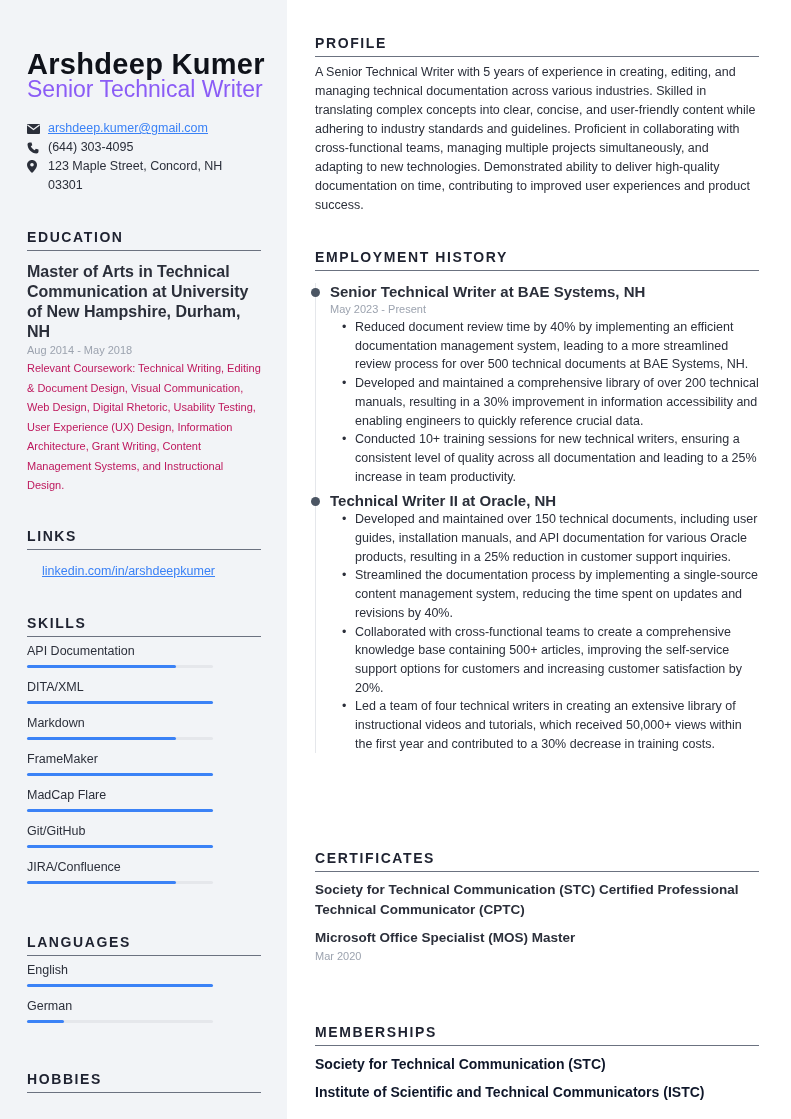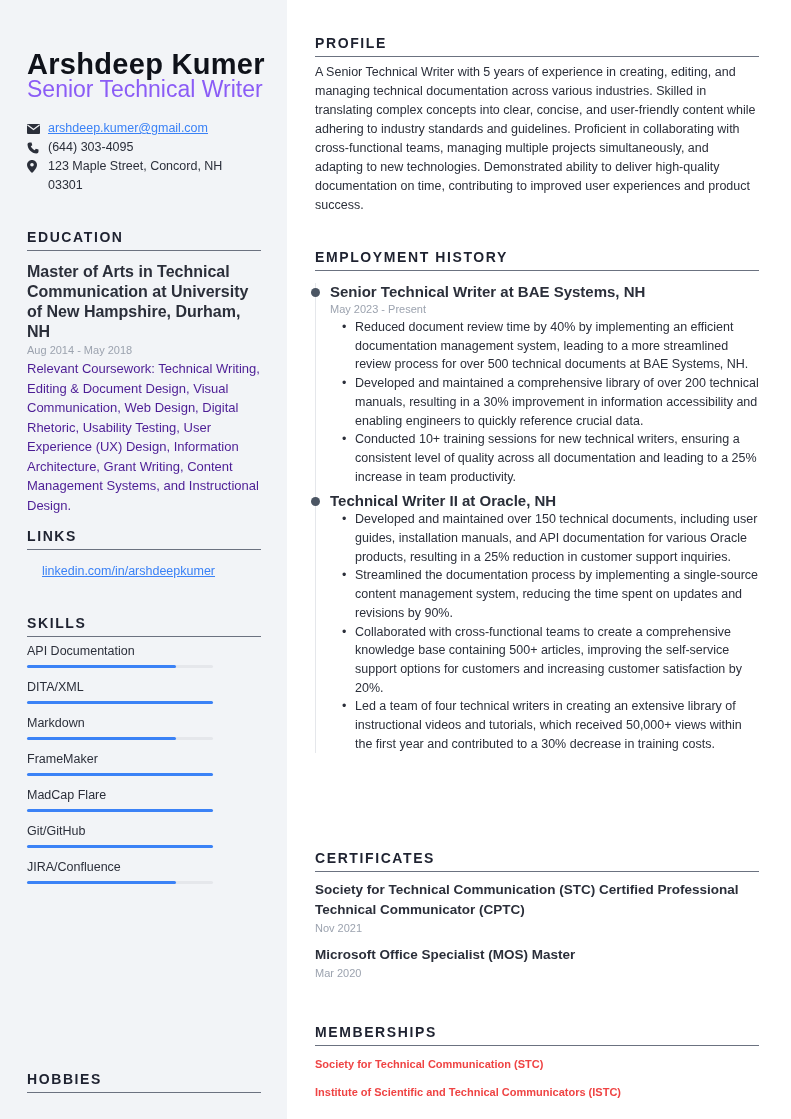--- a/index.html
+++ b/index.html
@@ -15,21 +15,21 @@
   .contact-row { display: flex; align-items: flex-start; }
   .contact-row .ic { width: 21px; flex: none; height: 19px; display: flex; align-items: center; }
   .contact-row a { color: #3b82f6; text-decoration: underline; }
   .ic svg { display: block; }
 
   .sec-title { font-size: 14px; font-weight: bold; letter-spacing: 1.6px; color: #1e2230; padding-bottom: 5px; border-bottom: 1.5px solid #6b7280; }
   .side-sec { position: absolute; left: 27px; width: 234px; }
 
   .edu-degree { margin-top: 11px; font-size: 16px; font-weight: bold; line-height: 20px; color: #2b2f3a; }
   .date { font-size: 11px; color: #9ca3af; line-height: 17px; }
-  .edu-desc { font-size: 13px; line-height: 19.5px; color: #4c1d95; }
+  .edu-desc { font-size: 11px; line-height: 19.5px; color: #be185d; }
 
   .link { display: block; margin-top: 14px; font-size: 12.5px; color: #3b82f6; text-decoration: underline; padding-left: 15px; }
 
   .bar-item { height: 36px; position: relative; }
   .bar-label { font-size: 12.5px; color: #2b2f3a; line-height: 16px; padding-top: 6px; }
   .bar-track { position: absolute; left: 0; top: 28px; width: 186px; height: 3px; background: #e5e7eb; border-radius: 2px; }
   .bar-fill { height: 3px; background: #3b82f6; border-radius: 2px; }
 
   .main-sec { position: absolute; left: 27px; width: 444px; }
   .profile-text { margin-top: 6px; font-size: 12.5px; line-height: 19px; color: #2b2f3a; }
@@ -38,21 +38,21 @@
   .job { position: relative; }
   .job + .job { margin-top: 6px; }
   .job-dot { position: absolute; left: -19px; top: 5px; width: 9px; height: 9px; border-radius: 50%; background: #4b5563; }
   .job-title-line { font-size: 15px; font-weight: bold; color: #2b2f3a; line-height: 18px; }
   .job ul { list-style: none; margin-left: 12px; }
   .job li { position: relative; padding-left: 13px; font-size: 12.5px; line-height: 18.7px; color: #2b2f3a; }
   .job li::before { content: "•"; position: absolute; left: 0; top: 0; }
 
   .cert-name { font-size: 13.5px; font-weight: bold; line-height: 20px; color: #2b2f3a; }
   .cert { margin-top: 8px; }
-  .member { font-size: 11px; font-weight: bold; line-height: 20px; color: #ef4444; margin-top: 8px; }
+  .member { font-size: 14px; font-weight: bold; line-height: 20px; color: #0f172a; margin-top: 8px; }
   .member + .member { margin-top: 8px; }
 </style>
 </head>
 <body>
 
 <div class="sidebar">
   <div class="name">Arshdeep Kumer</div>
   <div class="job-title">Senior Technical Writer</div>
 
   <div class="contact">
@@ -137,20 +137,37 @@
         </div>
         <div class="bar-item">
           <div class="bar-label">JIRA/Confluence</div>
           <div class="bar-track">
             <div class="bar-fill" style="width: 80%;"></div>
           </div>
         </div>
       </div>
   </div>
 
+  <div class="side-sec" style="top:934px;">
+    <div class="sec-title">LANGUAGES</div>
+    <div id="languages-list">
+        <div class="bar-item">
+          <div class="bar-label">English</div>
+          <div class="bar-track">
+            <div class="bar-fill" style="width: 100%;"></div>
+          </div>
+        </div>
+        <div class="bar-item">
+          <div class="bar-label">German</div>
+          <div class="bar-track">
+            <div class="bar-fill" style="width: 20%;"></div>
+          </div>
+        </div>
+      </div>
+  </div>
 
   <div class="side-sec" style="top:1071px;">
     <div class="sec-title">HOBBIES</div>
   </div>
 </div>
 
 <div class="main">
   <div class="main-sec" style="top:35px;">
     <div class="sec-title">PROFILE</div>
     <div class="profile-text">A Senior Technical Writer with 5 years of experience in creating, editing, and managing technical documentation across various industries. Skilled in translating complex concepts into clear, concise, and user-friendly content while adhering to industry standards and guidelines. Proficient in collaborating with cross-functional teams, managing multiple projects simultaneously, and adapting to new technologies. Demonstrated ability to deliver high-quality documentation on time, contributing to improved user experiences and product success.</div>
@@ -167,34 +184,33 @@
             <li>Reduced document review time by 40% by implementing an efficient documentation management system, leading to a more streamlined review process for over 500 technical documents at BAE Systems, NH.</li>
             <li>Developed and maintained a comprehensive library of over 200 technical manuals, resulting in a 30% improvement in information accessibility and enabling engineers to quickly reference crucial data.</li>
             <li>Conducted 10+ training sessions for new technical writers, ensuring a consistent level of quality across all documentation and leading to a 25% increase in team productivity.</li>
           </ul>
         </div>
         <div class="job">
           <span class="job-dot"></span>
           <div class="job-title-line">Technical Writer II at Oracle, NH</div>
           <ul>
             <li>Developed and maintained over 150 technical documents, including user guides, installation manuals, and API documentation for various Oracle products, resulting in a 25% reduction in customer support inquiries.</li>
-            <li>Streamlined the documentation process by implementing a single-source content management system, reducing the time spent on updates and revisions by 90%.</li>
+            <li>Streamlined the documentation process by implementing a single-source content management system, reducing the time spent on updates and revisions by 40%.</li>
             <li>Collaborated with cross-functional teams to create a comprehensive knowledge base containing 500+ articles, improving the self-service support options for customers and increasing customer satisfaction by 20%.</li>
             <li>Led a team of four technical writers in creating an extensive library of instructional videos and tutorials, which received 50,000+ views within the first year and contributed to a 30% decrease in training costs.</li>
           </ul>
         </div>
       </div>
   </div>
 
   <div class="main-sec" style="top:850px;">
     <div class="sec-title">CERTIFICATES</div>
     <div id="cert-list">
         <div class="cert">
           <div class="cert-name">Society for Technical Communication (STC) Certified Professional Technical Communicator (CPTC)</div>
-          <div class="date">Nov 2021</div>
         </div>
         <div class="cert">
           <div class="cert-name">Microsoft Office Specialist (MOS) Master</div>
           <div class="date">Mar 2020</div>
         </div>
       </div>
   </div>
 
   <div class="main-sec" style="top:1024px;">
     <div class="sec-title">MEMBERSHIPS</div>

